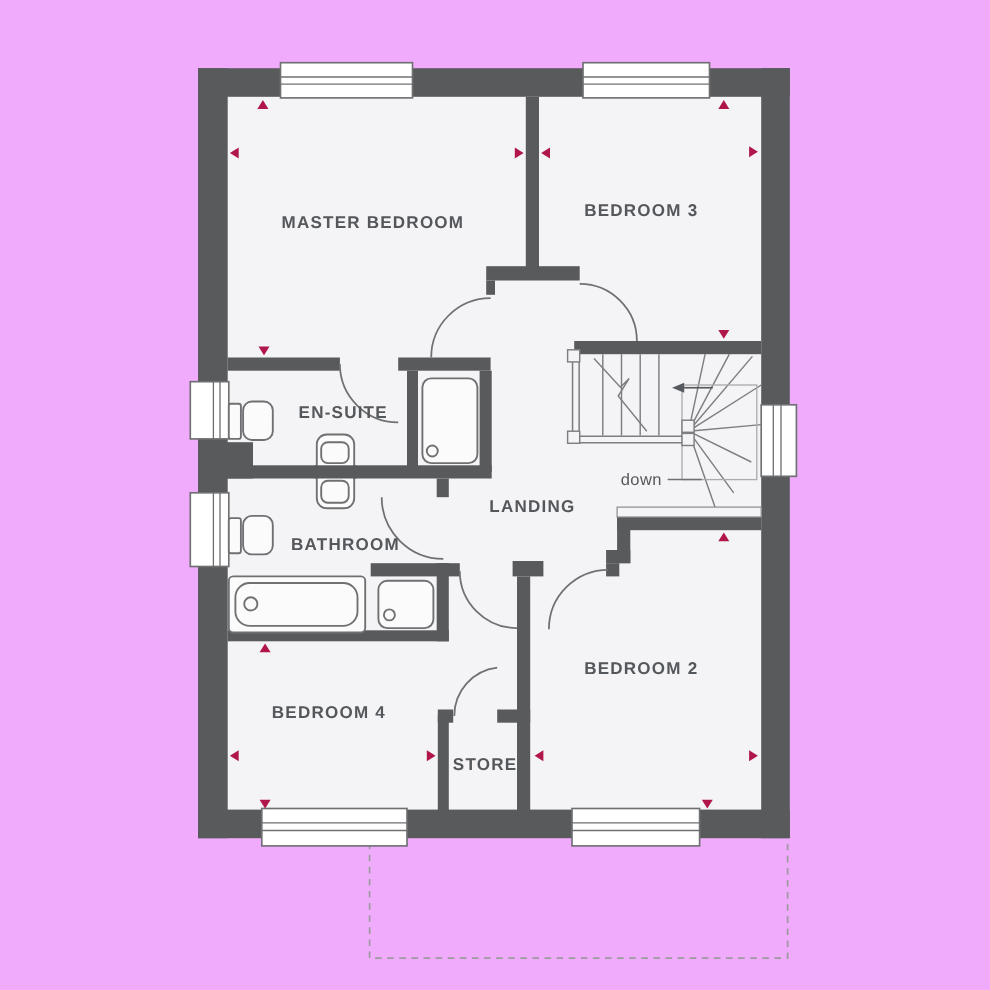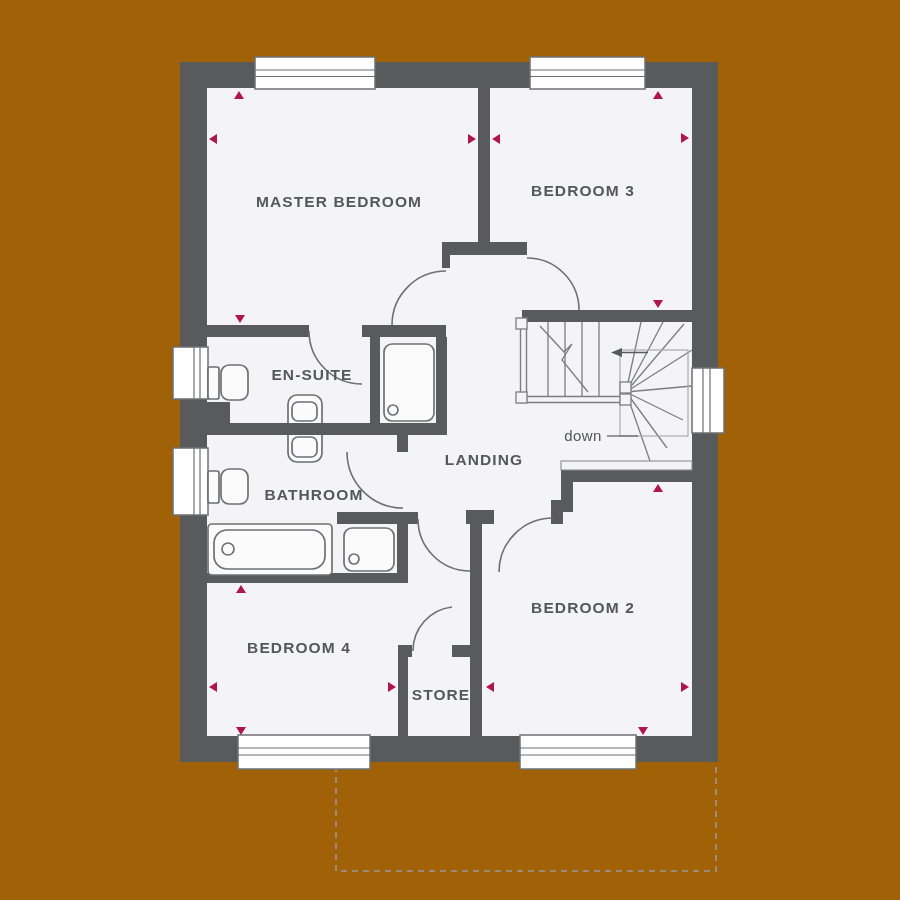--- a/index.html
+++ b/index.html
@@ -1,16 +1,16 @@
 <!DOCTYPE html>
 <html><head>
 <meta charset="utf-8">
 <style>
   html,body{margin:0;padding:0;background:#ffffff;}
-  .stage{width:900px;height:900px;position:relative;background:#a16207;font-family:"Liberation Sans",sans-serif;}
+  .stage{width:900px;height:900px;position:relative;background:#f0abfc;font-family:"Liberation Sans",sans-serif;}
   svg{display:block;}
   .room-label{fill:#54575b;font-family:"Liberation Sans",sans-serif;font-size:15.5px;font-weight:700;letter-spacing:1.1px;text-anchor:middle;}
   .small-label{fill:#54575b;font-family:"Liberation Sans",sans-serif;font-size:15px;font-weight:400;letter-spacing:.4px;text-anchor:middle;}
   .wall{fill:#595a5c;stroke:none;}
   .floor{fill:#f4f3f5;}
   .fix{fill:#fbfbfc;stroke:#6e7072;stroke-width:1.7;}
   .fixline{fill:none;stroke:#6e7072;stroke-width:1.7;}
   .arc{fill:none;stroke:#6e7072;stroke-width:1.6;}
   .win{fill:#ffffff;stroke:#6e7072;stroke-width:1.5;}
   .winline{stroke:#6e7072;stroke-width:1.2;}

